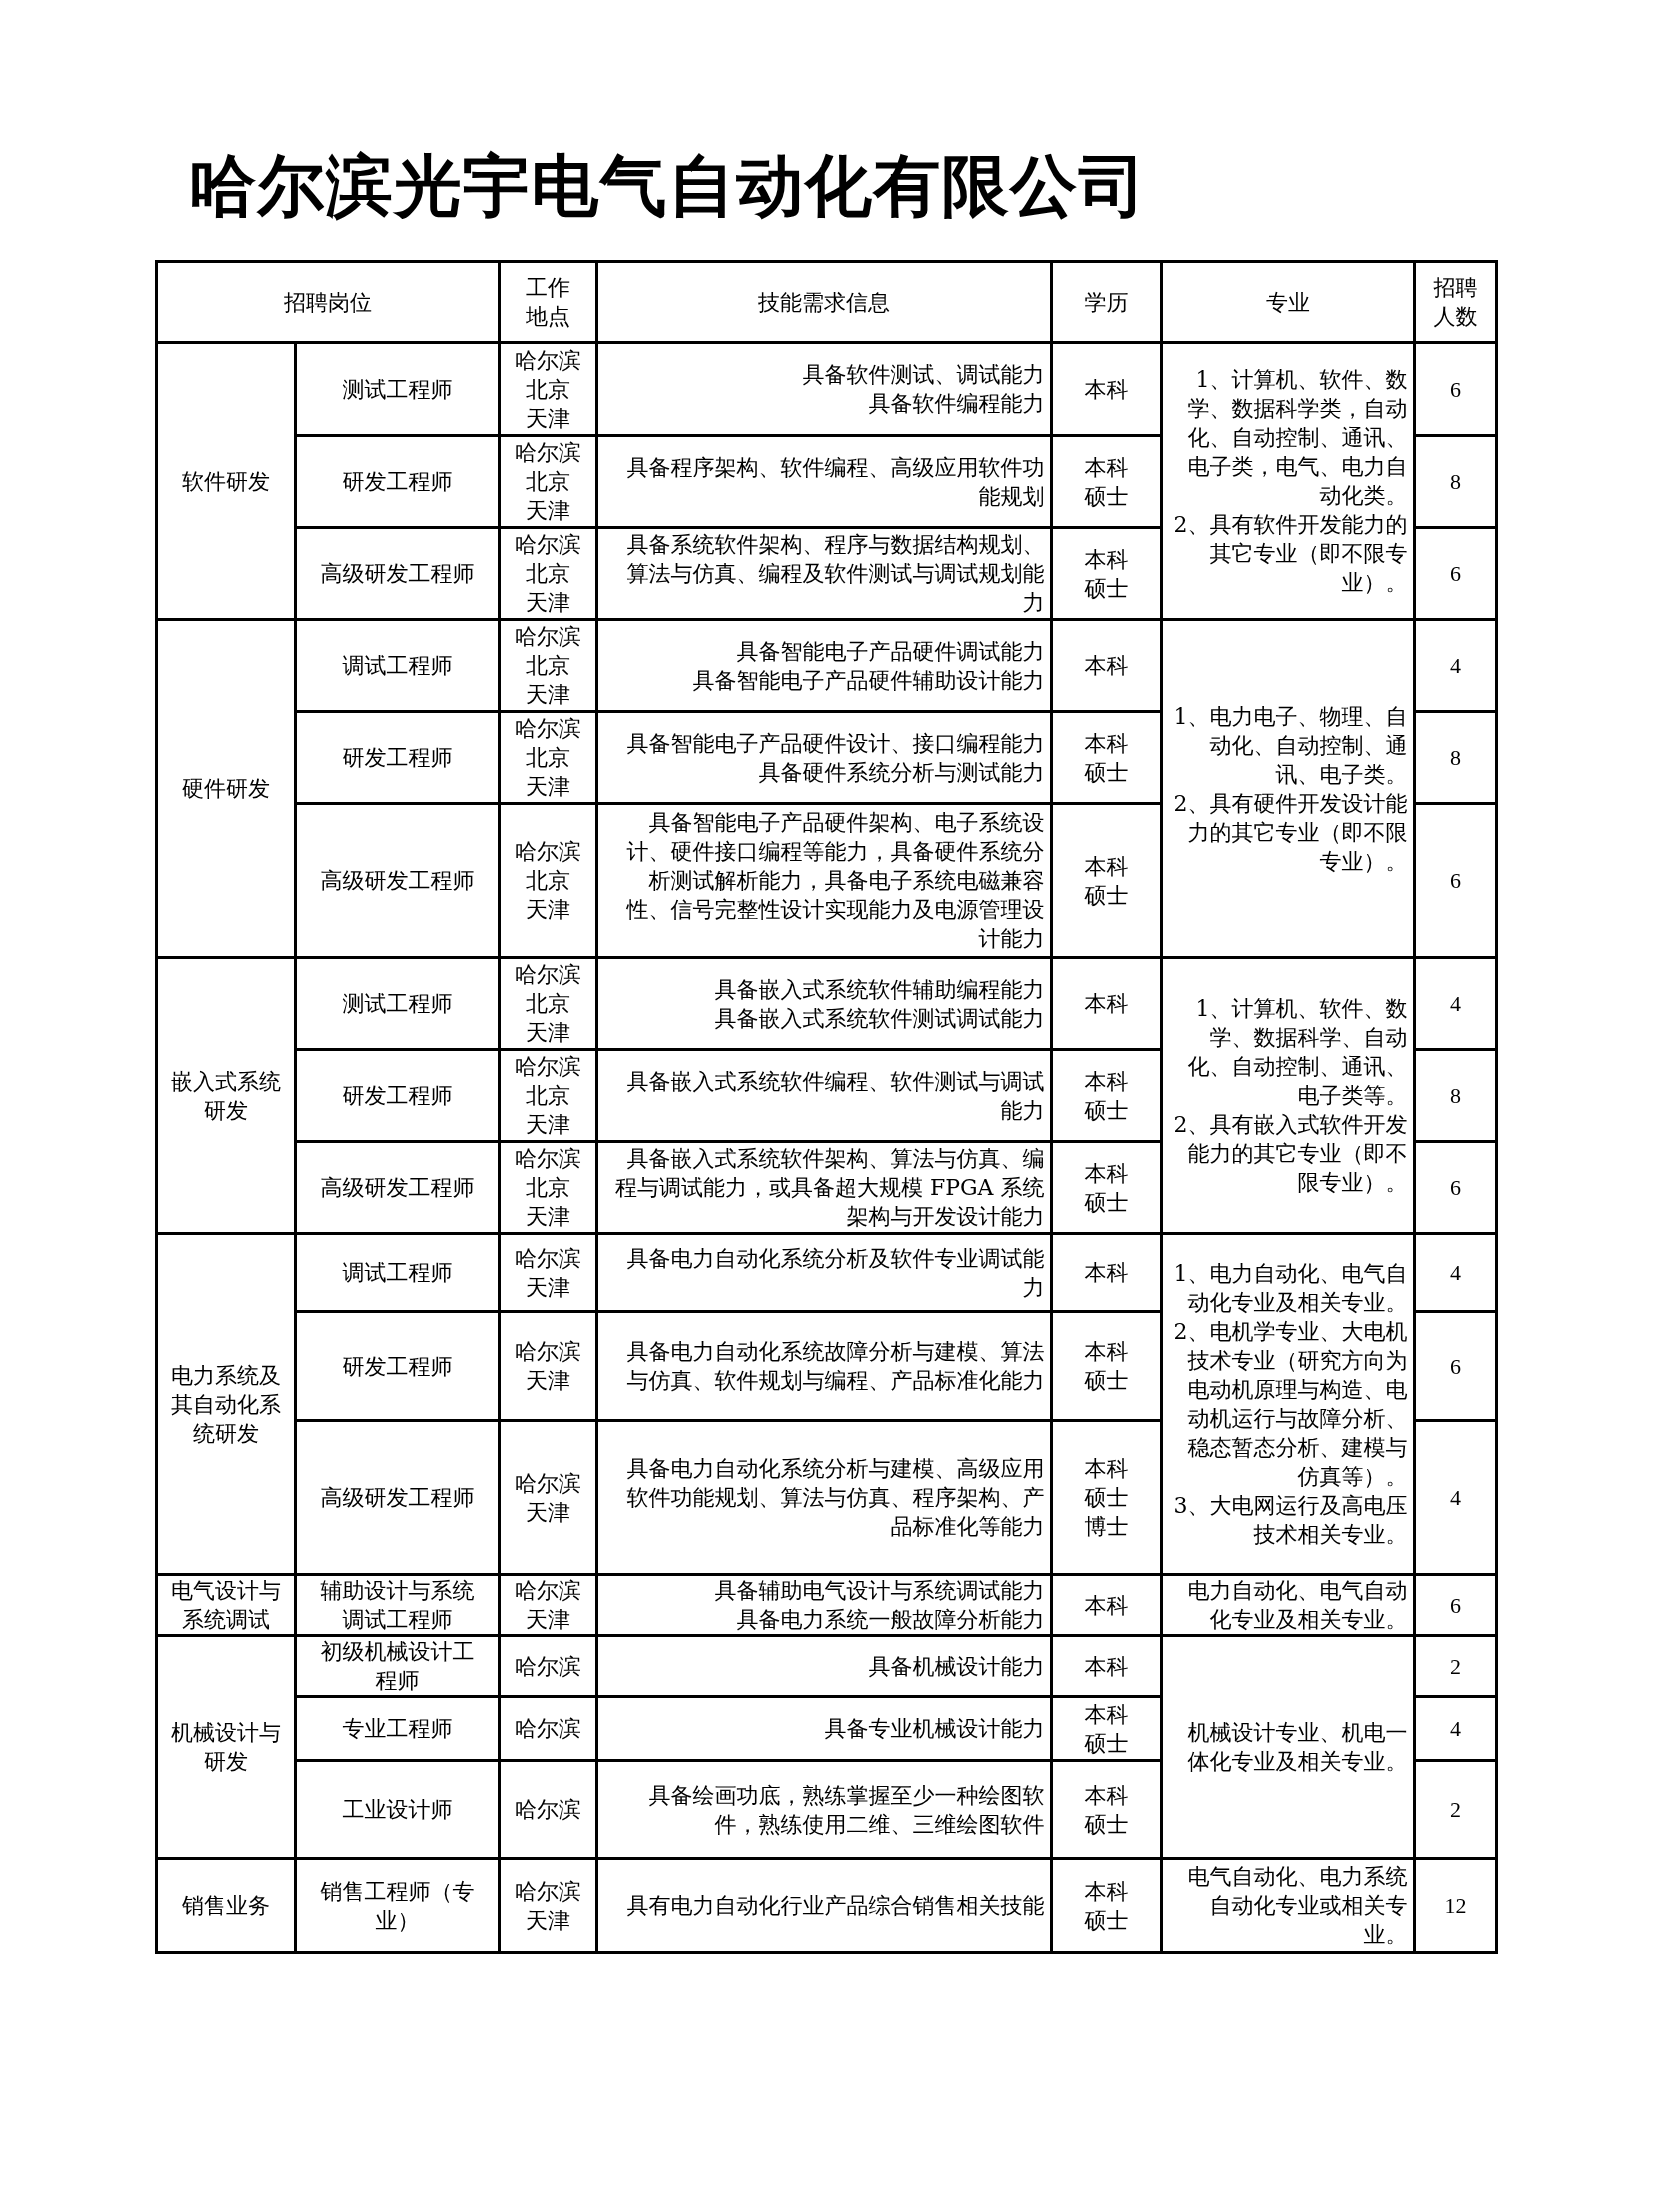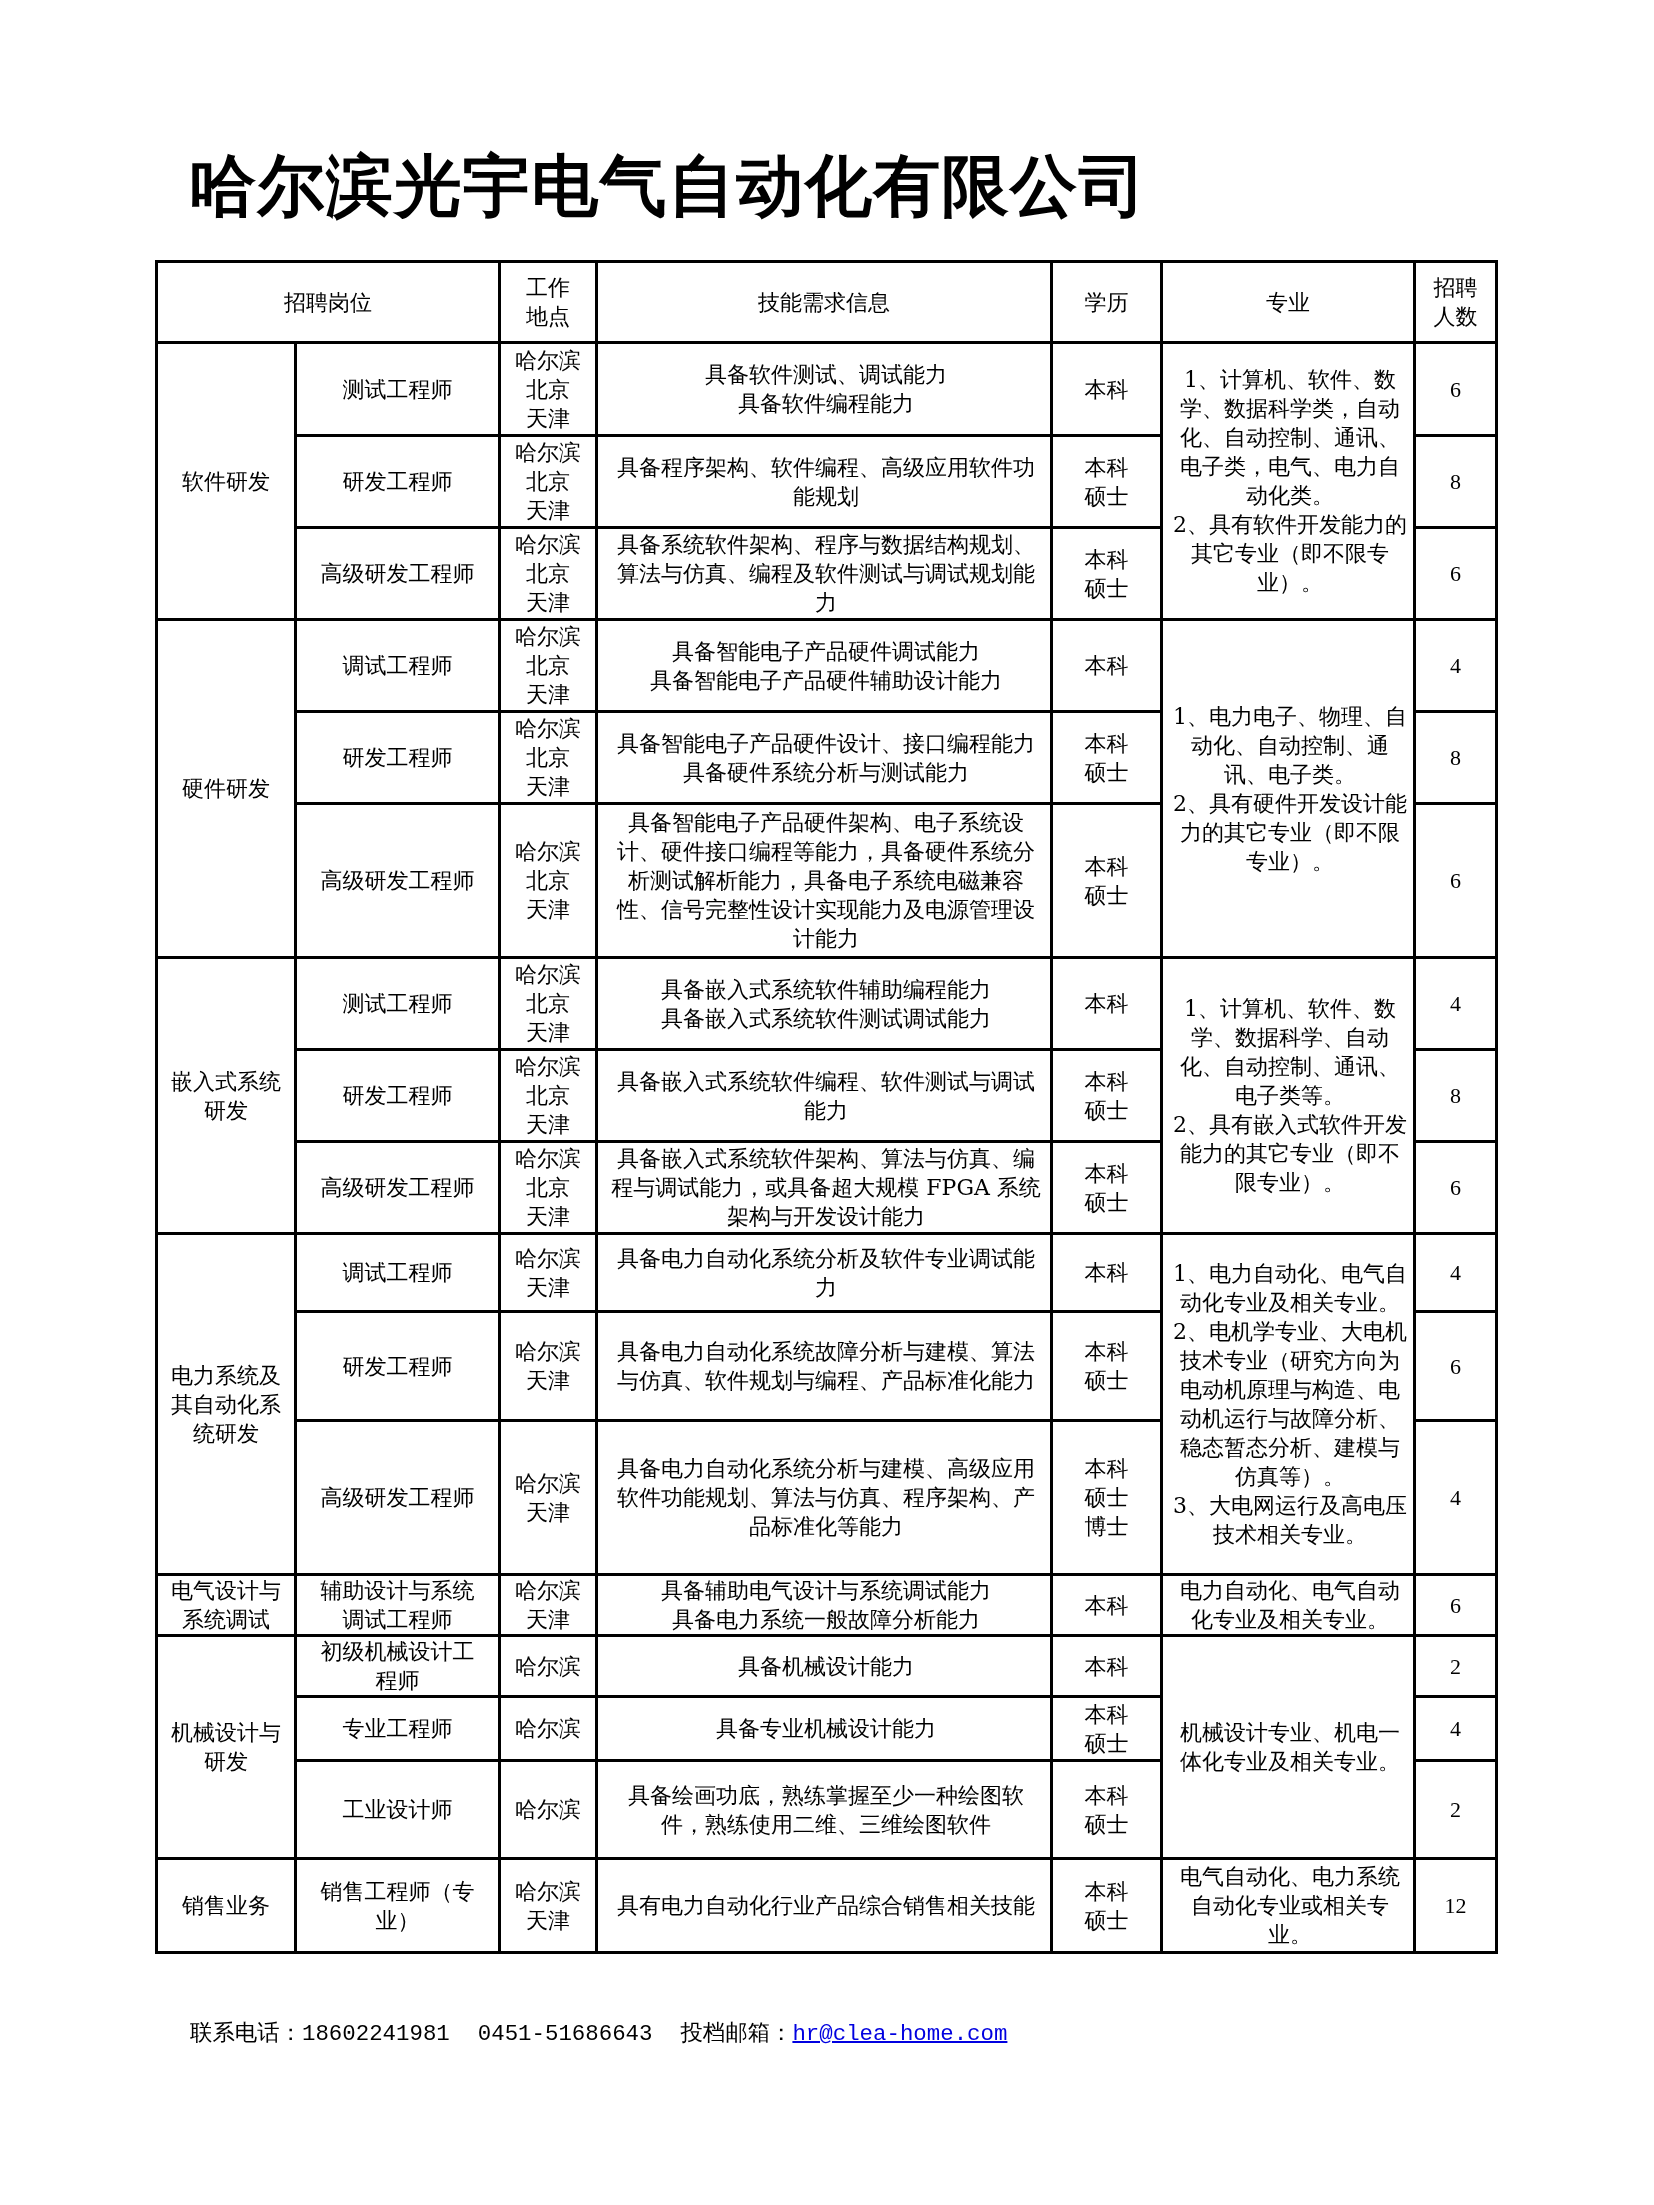--- a/index.html
+++ b/index.html
@@ -6,21 +6,21 @@
   body { width: 1654px; height: 2205px; position: relative; overflow: hidden;
          font-family: "DejaVu Serif", "Liberation Serif", serif; color: #000; }
   .title { position: absolute; left: 0; width: 1336px; top: 144px; text-align: center;
            font-family: "DejaVu Sans", "Liberation Sans", sans-serif; font-weight: bold;
            font-size: 67px; letter-spacing: 1.4px; line-height: 84px; }
   table.jobs { position: absolute; left: 155px; top: 260px; width: 1339px;
                border-collapse: collapse; table-layout: fixed; }
   table.jobs td, table.jobs th { border: 3.5px solid #000; padding: 0; vertical-align: middle;
                font-weight: normal; font-size: 22px; line-height: 29px; }
   .c { text-align: center; }
-  .l { text-align: center; padding-left: 9.8px !important; padding-right: 5.6px !important; margin-left: 32px; }
+  .l { text-align: right; padding-left: 9.8px !important; padding-right: 5.6px !important; margin-left: 32px; }
   .ml { white-space: pre-line; }
   .hdr th { font-family: "DejaVu Sans", "Liberation Sans", sans-serif; font-size: 22px; }
   .sans { font-family: "DejaVu Sans", "Liberation Sans", sans-serif; text-align: center; }
   .num { font-family: "Liberation Serif", "DejaVu Serif", serif; font-size: 22.4px; }
   .footer { position: absolute; left: 190px; top: 2016px; font-size: 22.4px; line-height: 32px;
             font-family: "DejaVu Sans", "Liberation Sans", sans-serif; }
   .footer .mono { font-family: "Liberation Mono", "DejaVu Sans Mono", monospace; }
   .footer a { color: #0000e0; text-decoration: underline; text-decoration-thickness: 2.1px; }
   .sp { display: inline-block; width: 28px; }
 </style>
@@ -240,17 +240,14 @@
     <td class="l ml">具有电力自动化行业产品综合销售相关技能</td>
     <td class="c ml sans">本科
 硕士</td>
     <td class="l ml">电气自动化、电力系统自动化专业或相关专业。</td>
     <td class="c num">12</td>
   </tr>
 </tbody>
   </table>
 
 <div class="footer">
-  <div>
-    <span>联系电话：</span><span class="mono">18602241981</span><span class="sp"></span><span class="mono">0451-51686643</span><span class="sp"></span><span>投档邮箱：</span><a class="mono" href="mailto:hr@clea-home.com">hr@clea-home.com</a>
-  </div>
 </div>
 
 
 </body></html>

